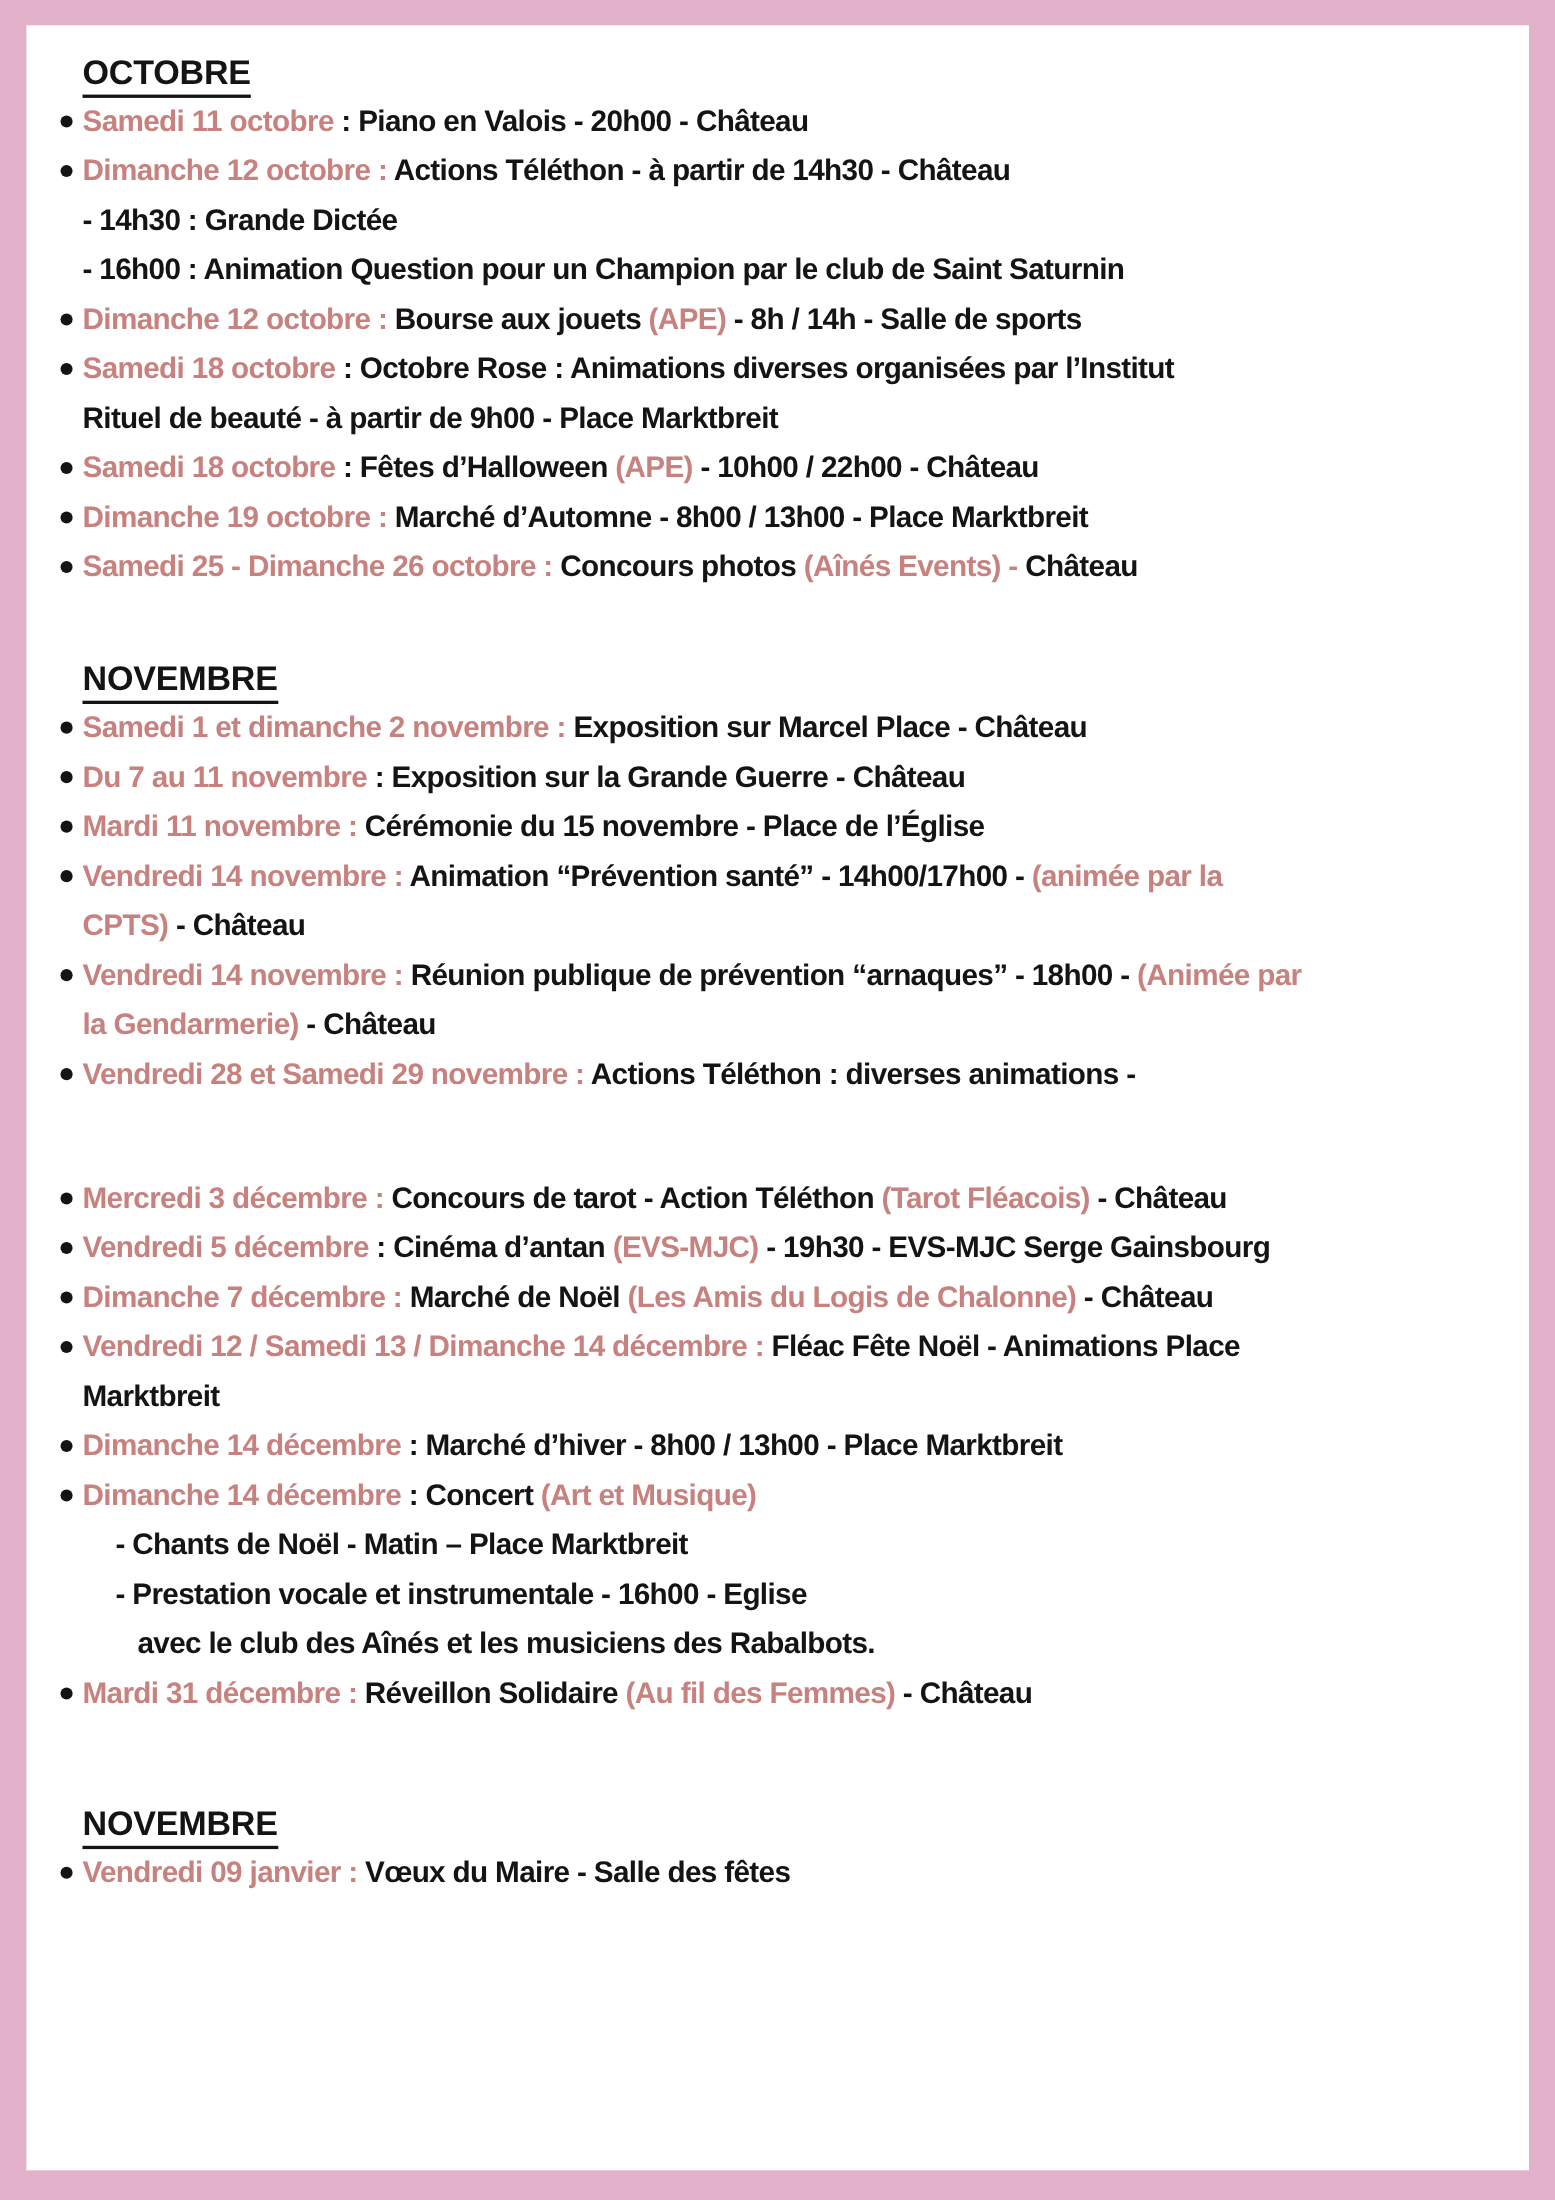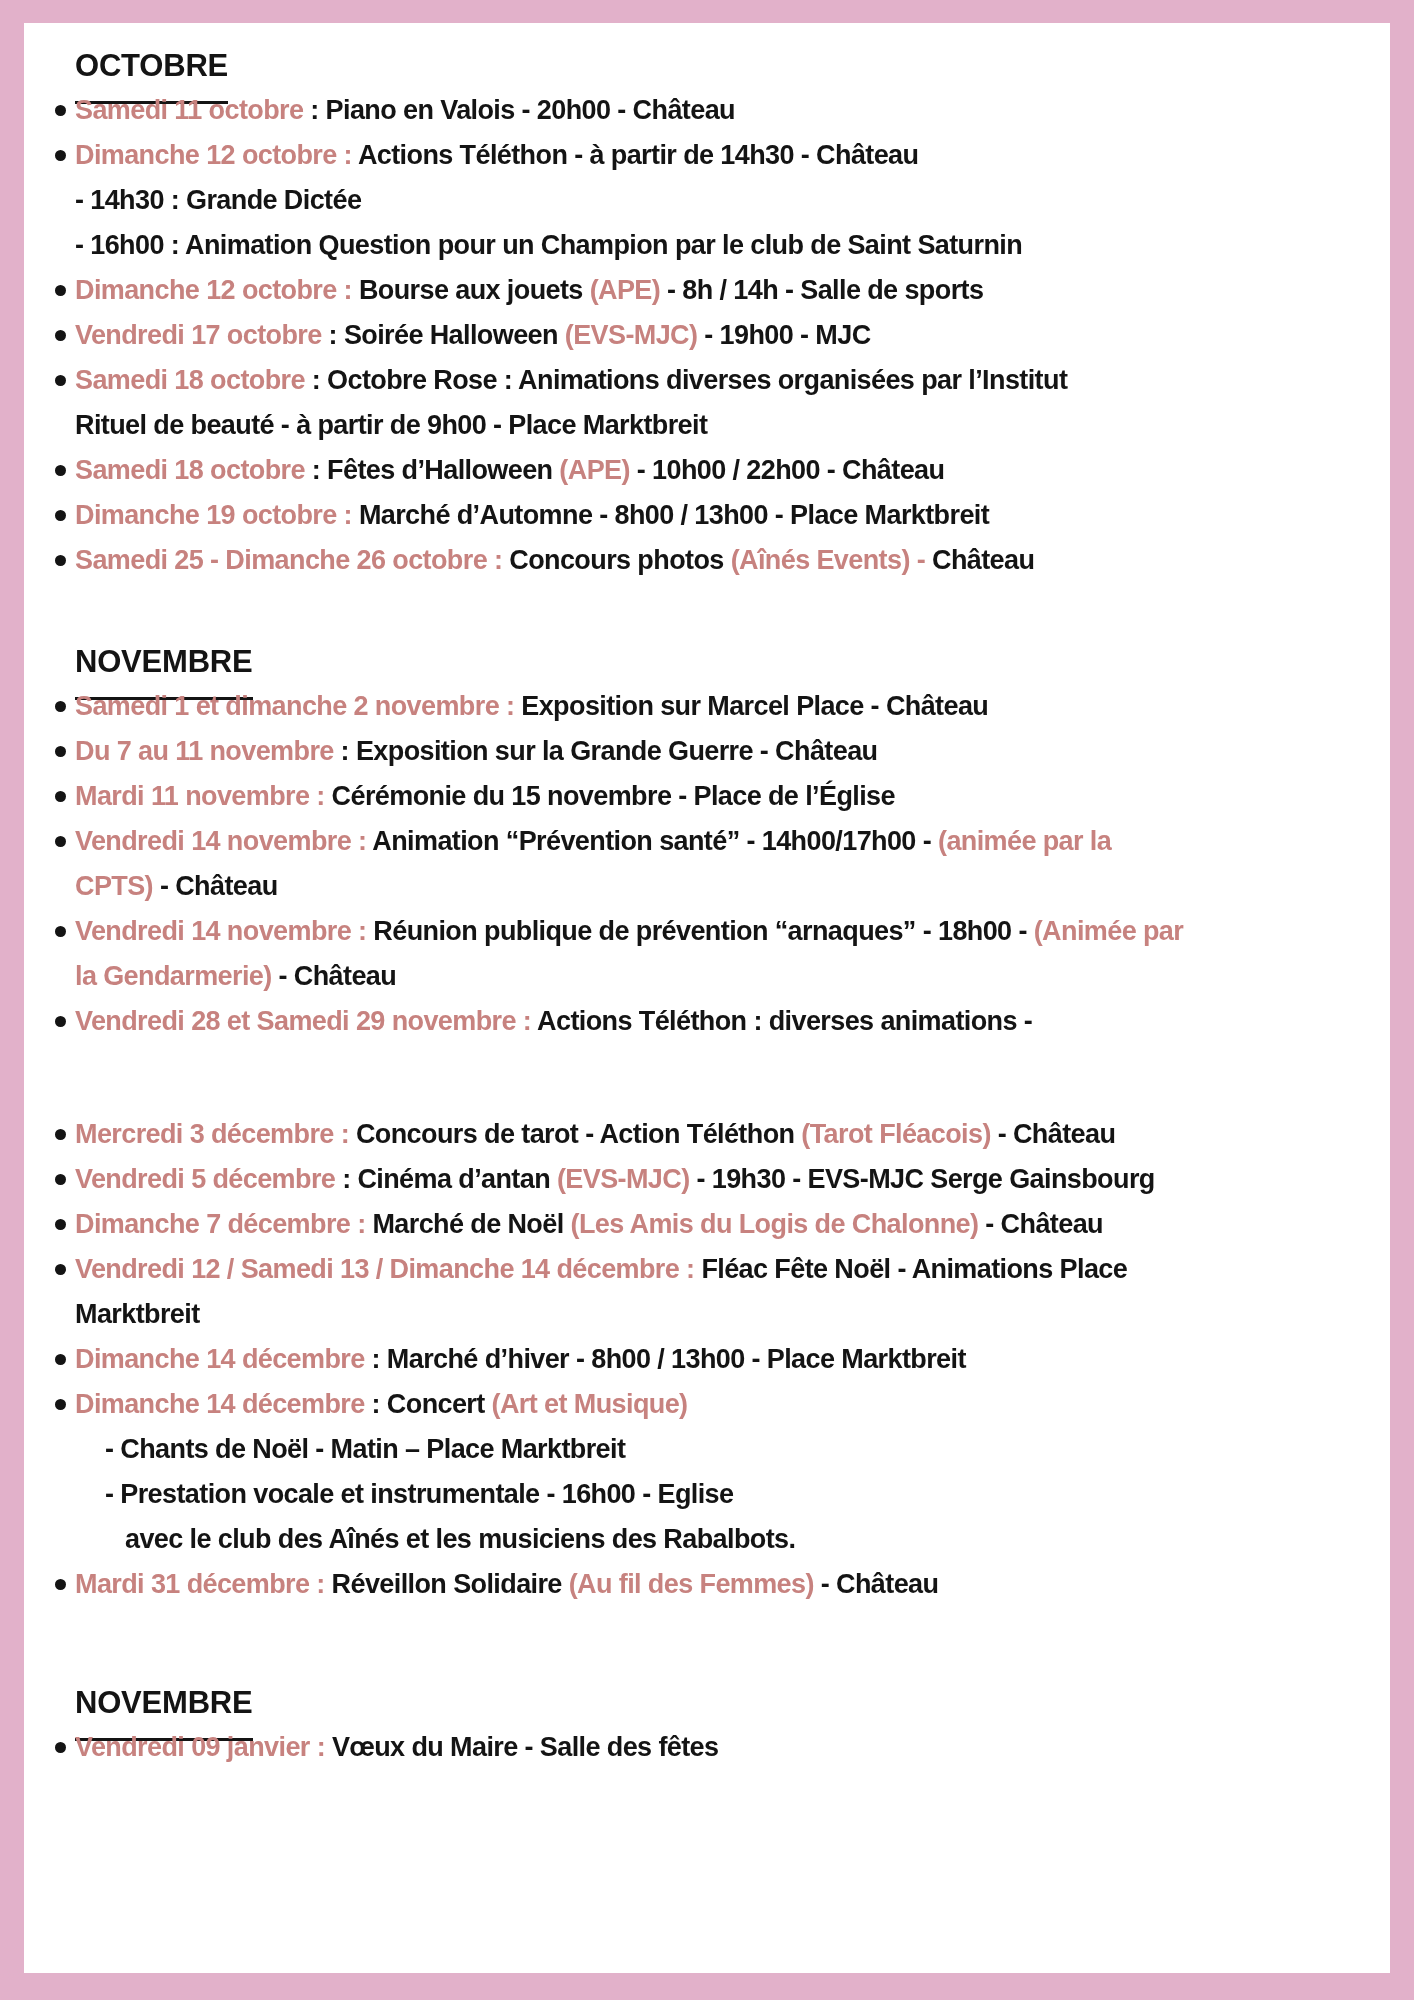--- a/index.html
+++ b/index.html
@@ -25,21 +25,21 @@
   section.section:nth-child(3){margin-top:68px;}
   section.section:nth-child(4){margin-top:73px;}
   .section-title{
     height:45px;line-height:45px;
     padding-left:23px;
     font-size:31px;
     letter-spacing:-0.2px;
   }
   .section-title .underline{
     border-bottom:3px solid var(--ink,#141414);
-    padding-bottom:18px;
+    padding-bottom:3px;
   }
   .item{position:relative;padding-left:23px;}
   .item.indent-1{padding-left:53px;}
   .item.indent-2{padding-left:73px;}
   .bullet{
     position:absolute;left:3px;top:17px;
     width:11px;height:11px;border-radius:50%;
     background:var(--ink,#141414);
   }
   .line{height:45px;line-height:45px;white-space:nowrap;}
@@ -63,24 +63,20 @@
         </div>
         <div class="item indent-0">
           <div class="line"><span class="blk">- 14h30 : Grande Dictée</span></div>
         </div>
         <div class="item indent-0">
           <div class="line"><span class="blk">- 16h00 : Animation Question pour un Champion par le club de Saint Saturnin</span></div>
         </div>
         <div class="item indent-0">
           <span class="bullet"></span>
           <div class="line"><span class="rose">Dimanche 12 octobre : </span><span class="blk">Bourse aux jouets </span><span class="rose">(APE)</span><span class="blk"> - 8h / 14h - Salle de sports</span></div>
-        </div>
-        <div class="item indent-0">
-          <span class="bullet"></span>
-          <div class="line"><span class="rose">Vendredi 17 octobre</span><span class="blk"> : Soirée Halloween </span><span class="rose">(EVS-MJC)</span><span class="blk"> - 19h00 - MJC</span></div>
         </div>
         <div class="item indent-0">
           <span class="bullet"></span>
           <div class="line"><span class="rose">Samedi 18 octobre</span><span class="blk"> : Octobre Rose : Animations diverses organisées par l’Institut</span></div>
           <div class="line"><span class="blk">Rituel de beauté - à partir de 9h00 - Place Marktbreit</span></div>
         </div>
         <div class="item indent-0">
           <span class="bullet"></span>
           <div class="line"><span class="rose">Samedi 18 octobre</span><span class="blk"> :  Fêtes d’Halloween  </span><span class="rose">(APE)</span><span class="blk"> - 10h00 / 22h00 - Château</span></div>
         </div>

